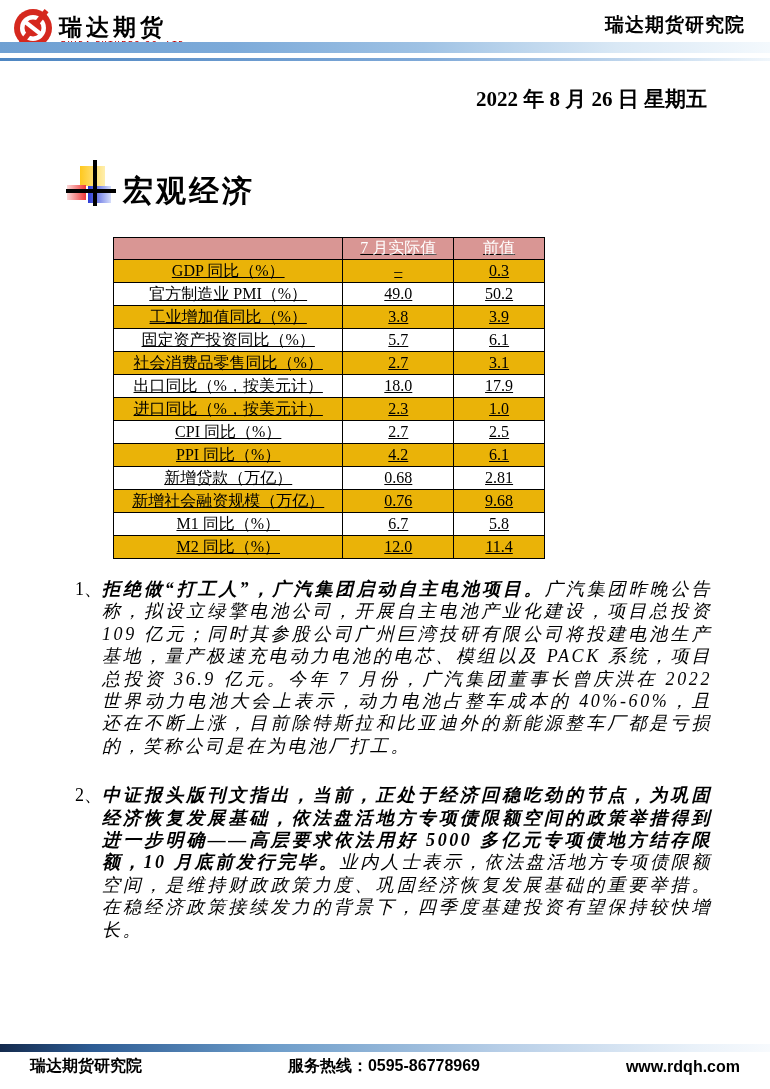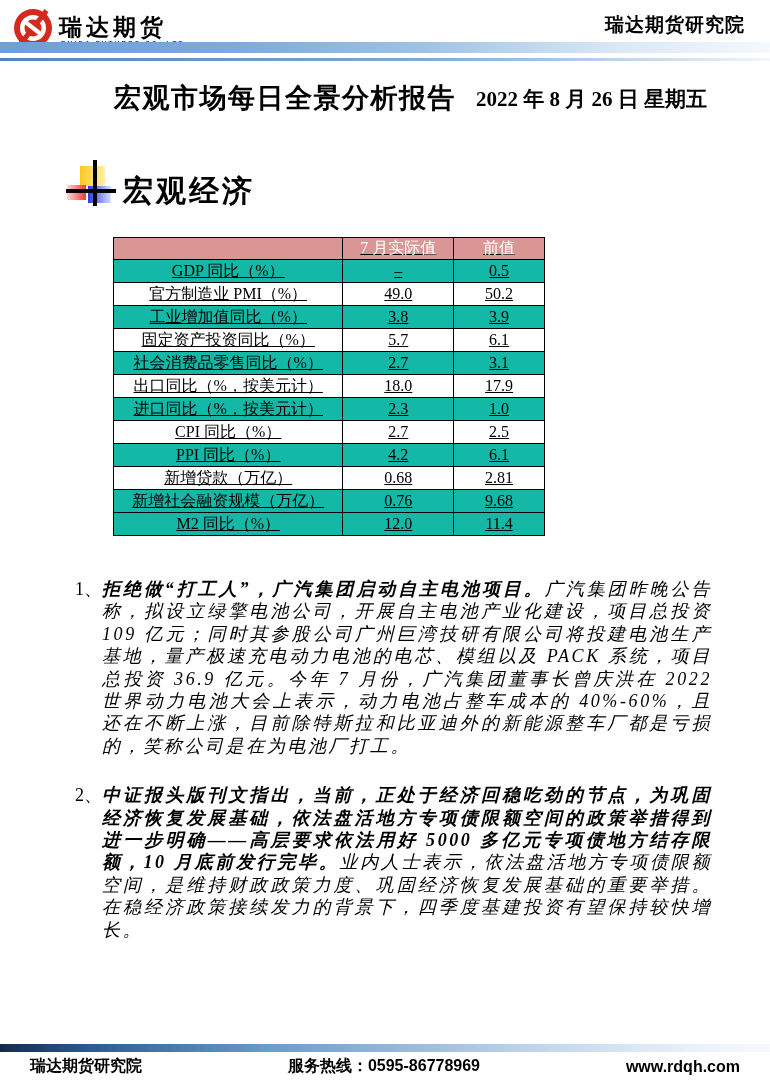--- a/index.html
+++ b/index.html
@@ -38,21 +38,21 @@
   .si-vline  { position:absolute; left:27px; top:2px;  width:4px;  height:46px; background:#000; }
   .si-hline  { position:absolute; left:0;    top:31px; width:50px; height:4px;  background:#000; }
   .section-title { position:absolute; left:123px; top:171px; font-size:30px; font-weight:600;
     letter-spacing:3px; white-space:nowrap; }
   
   .macro-table { position:absolute; left:113px; top:237px; width:432px;
     border-collapse:collapse; font-size:16px; text-align:center;text-decoration:underline; }
   .macro-table td, .macro-table th { border:1px solid #000; padding:0; height:23px;
     font-weight:normal; vertical-align:middle; }
   .macro-table thead th { background:#D99694; color:#ffffff; height:22px; }
-  .macro-table tr.alt td { background:#14b8a6; }
+  .macro-table tr.alt td { background:#eab308; }
   .col-label { width:230px; }
   .col-actual { width:111px; }
   .col-prev { width:91px; }
   
   .news-list { position:absolute; left:75px; top:578px; width:637px; }
   .news-item { display:flex; align-items:flex-start; }
   .news-item + .news-item { margin-top:27px; }
   .news-no { flex:0 0 26px; font-size:18px; line-height:22.4px; }
   .news-text { flex:1; font-size:18px; line-height:22.4px; letter-spacing:2.6px;
     text-align:justify; text-justify:inter-ideograph;font-style:italic; }
@@ -78,21 +78,20 @@
       <rect x="17.5" y="24" width="5" height="18" fill="#D5281E" transform="rotate(38 20 20)"></rect>
       <rect x="17.8" y="8" width="4.4" height="24" fill="#ffffff" transform="rotate(-52 20 20)"></rect>
     </svg>
     <div class="brand-cn">瑞达期货</div>
     <div class="brand-en">RUIDA FUTURES CO.,LTD.</div>
   </div>
   <div class="institute">瑞达期货研究院</div>
   <div class="header-bar"></div>
   <div class="header-line"></div>
 
-  <div class="report-title">宏观市场每日全景分析报告</div>
   <div class="report-date">2022 年 8 月 26 日  星期五</div>
 
   <div class="section-icon">
     <div class="si-yellow"></div>
     <div class="si-red"></div>
     <div class="si-blue"></div>
     <div class="si-vline"></div>
     <div class="si-hline"></div>
   </div>
   <div class="section-title">宏观经济</div>
@@ -107,21 +106,21 @@
       <tr>
         <th></th>
         <th>7 月实际值</th>
         <th>前值</th>
       </tr>
     </thead>
     <tbody>
         <tr class="alt">
           <td>GDP 同比（%）</td>
           <td>–</td>
-          <td>0.5</td>
+          <td>0.3</td>
         </tr>
         <tr>
           <td>官方制造业 PMI（%）</td>
           <td>49.0</td>
           <td>50.2</td>
         </tr>
         <tr class="alt">
           <td>工业增加值同比（%）</td>
           <td>3.8</td>
           <td>3.9</td>
@@ -158,20 +157,25 @@
         </tr>
         <tr>
           <td>新增贷款（万亿）</td>
           <td>0.68</td>
           <td>2.81</td>
         </tr>
         <tr class="alt">
           <td>新增社会融资规模（万亿）</td>
           <td>0.76</td>
           <td>9.68</td>
+        </tr>
+        <tr>
+          <td>M1 同比（%）</td>
+          <td>6.7</td>
+          <td>5.8</td>
         </tr>
         <tr class="alt">
           <td>M2 同比（%）</td>
           <td>12.0</td>
           <td>11.4</td>
         </tr>
       </tbody>
   </table>
 
   <div class="news-list">

